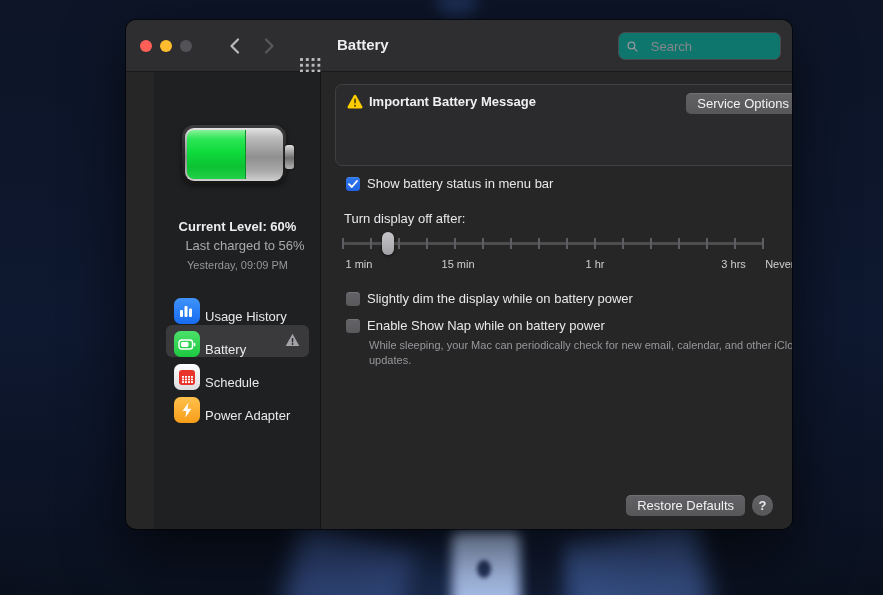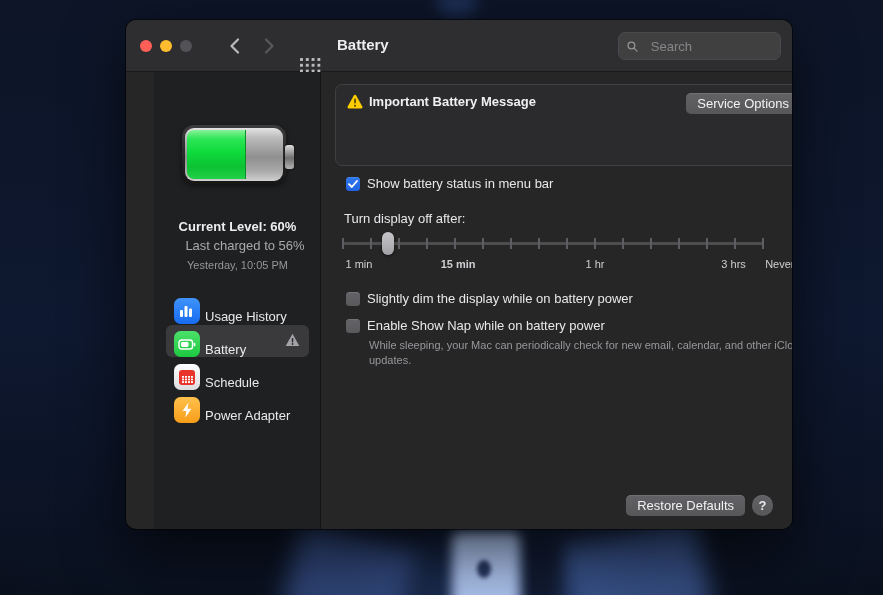--- a/index.html
+++ b/index.html
@@ -38,21 +38,21 @@
   .light.yellow { background:#febc2e; }
   .light.gray { background:#535357; }
   .nav-btn { position:absolute; top:15px; width:22px; height:22px; display:flex; align-items:center; justify-content:center; }
   .nav-back { left:97px; }
   .nav-fwd { left:132px; }
   .grid-icon { position:absolute; left:174px; top:38px; width:22px; height:16px;
     background:radial-gradient(circle at 1.5px 1.5px, #bdbdc0 1.4px, transparent 1.6px);
     background-size:5.8px 5.8px; }
   .win-title { position:absolute; left:211px; top:16px; font-size:15px; font-weight:700; color:#ececee; }
   .searchbox { position:absolute; right:11px; top:12px; width:163px; height:28px; border-radius:7px;
-    background:#404040; border:1px solid #4a4a4e; display:flex; align-items:center; padding:0 8px; gap:13px; }
+    background:#0f766e; border:1px solid #4a4a4e; display:flex; align-items:center; padding:0 8px; gap:13px; }
   .searchbox input { background:transparent; border:none; outline:none; width:100%;
     font-family:"Liberation Sans", sans-serif; font-size:13px; color:#e7e7ea; }
   .searchbox input::placeholder { color:#86868b; }
 
   
   .win-body { display:flex; height:457px; }
   .sidebar { position:relative; width:167px; background:#1f2021; border-right:1px solid #151516; flex:none;margin-left:28px; }
   .content { position:relative; flex:1; background:#262627; }
 
   
@@ -181,21 +181,21 @@
         <div class="bat-body">
           <div class="bat-frame">
             <div class="bat-fill" style="width: 60%;"></div>
           </div>
         </div>
         <div class="bat-cap"></div>
       </div>
 
       <div class="sb-line1">Current Level: 60%</div>
       <div class="sb-line2">Last charged to 56%</div>
-      <div class="sb-line3">Yesterday, 10:05 PM</div>
+      <div class="sb-line3">Yesterday, 09:09 PM</div>
 
       <div class="menu">
 
         <div class="menu-row">
           <div class="app-icon icon-usage">
             <svg width="16" height="14" viewBox="0 0 16 14">
               <rect x="1" y="6" width="3" height="7" rx="1" fill="#fff"></rect>
               <rect x="5.5" y="2" width="3" height="11" rx="1" fill="#fff"></rect>
               <rect x="10" y="4.5" width="3" height="8.5" rx="1" fill="#fff"></rect>
             </svg>
@@ -284,21 +284,21 @@
             <div class="tick" style="left: 73.3333%;"></div>
             <div class="tick" style="left: 80%;"></div>
             <div class="tick" style="left: 86.6667%;"></div>
             <div class="tick" style="left: 93.3333%;"></div>
             <div class="tick" style="left: 100%;"></div>
           </div>
         <div class="slider-thumb" style="left: 10.6%;"></div>
       </div>
       <div class="tick-labels">
         <span class="tick-label" style="left: 3.8%;">1 min</span>
-        <span class="tick-label" style="left: 27.4%; font-weight: bold;">15 min</span>
+        <span class="tick-label" style="left: 27.4%;">15 min</span>
         <span class="tick-label" style="left: 60%;">1 hr</span>
         <span class="tick-label" style="left: 93%;">3 hrs</span>
         <span class="tick-label" style="left: 104%;">Never</span>
       </div>
 
       <div class="chk-row" style="left:25px; top:219px;">
         <div class="chk"></div>
         <span class="chk-label">Slightly dim the display while on battery power</span>
       </div>
 

